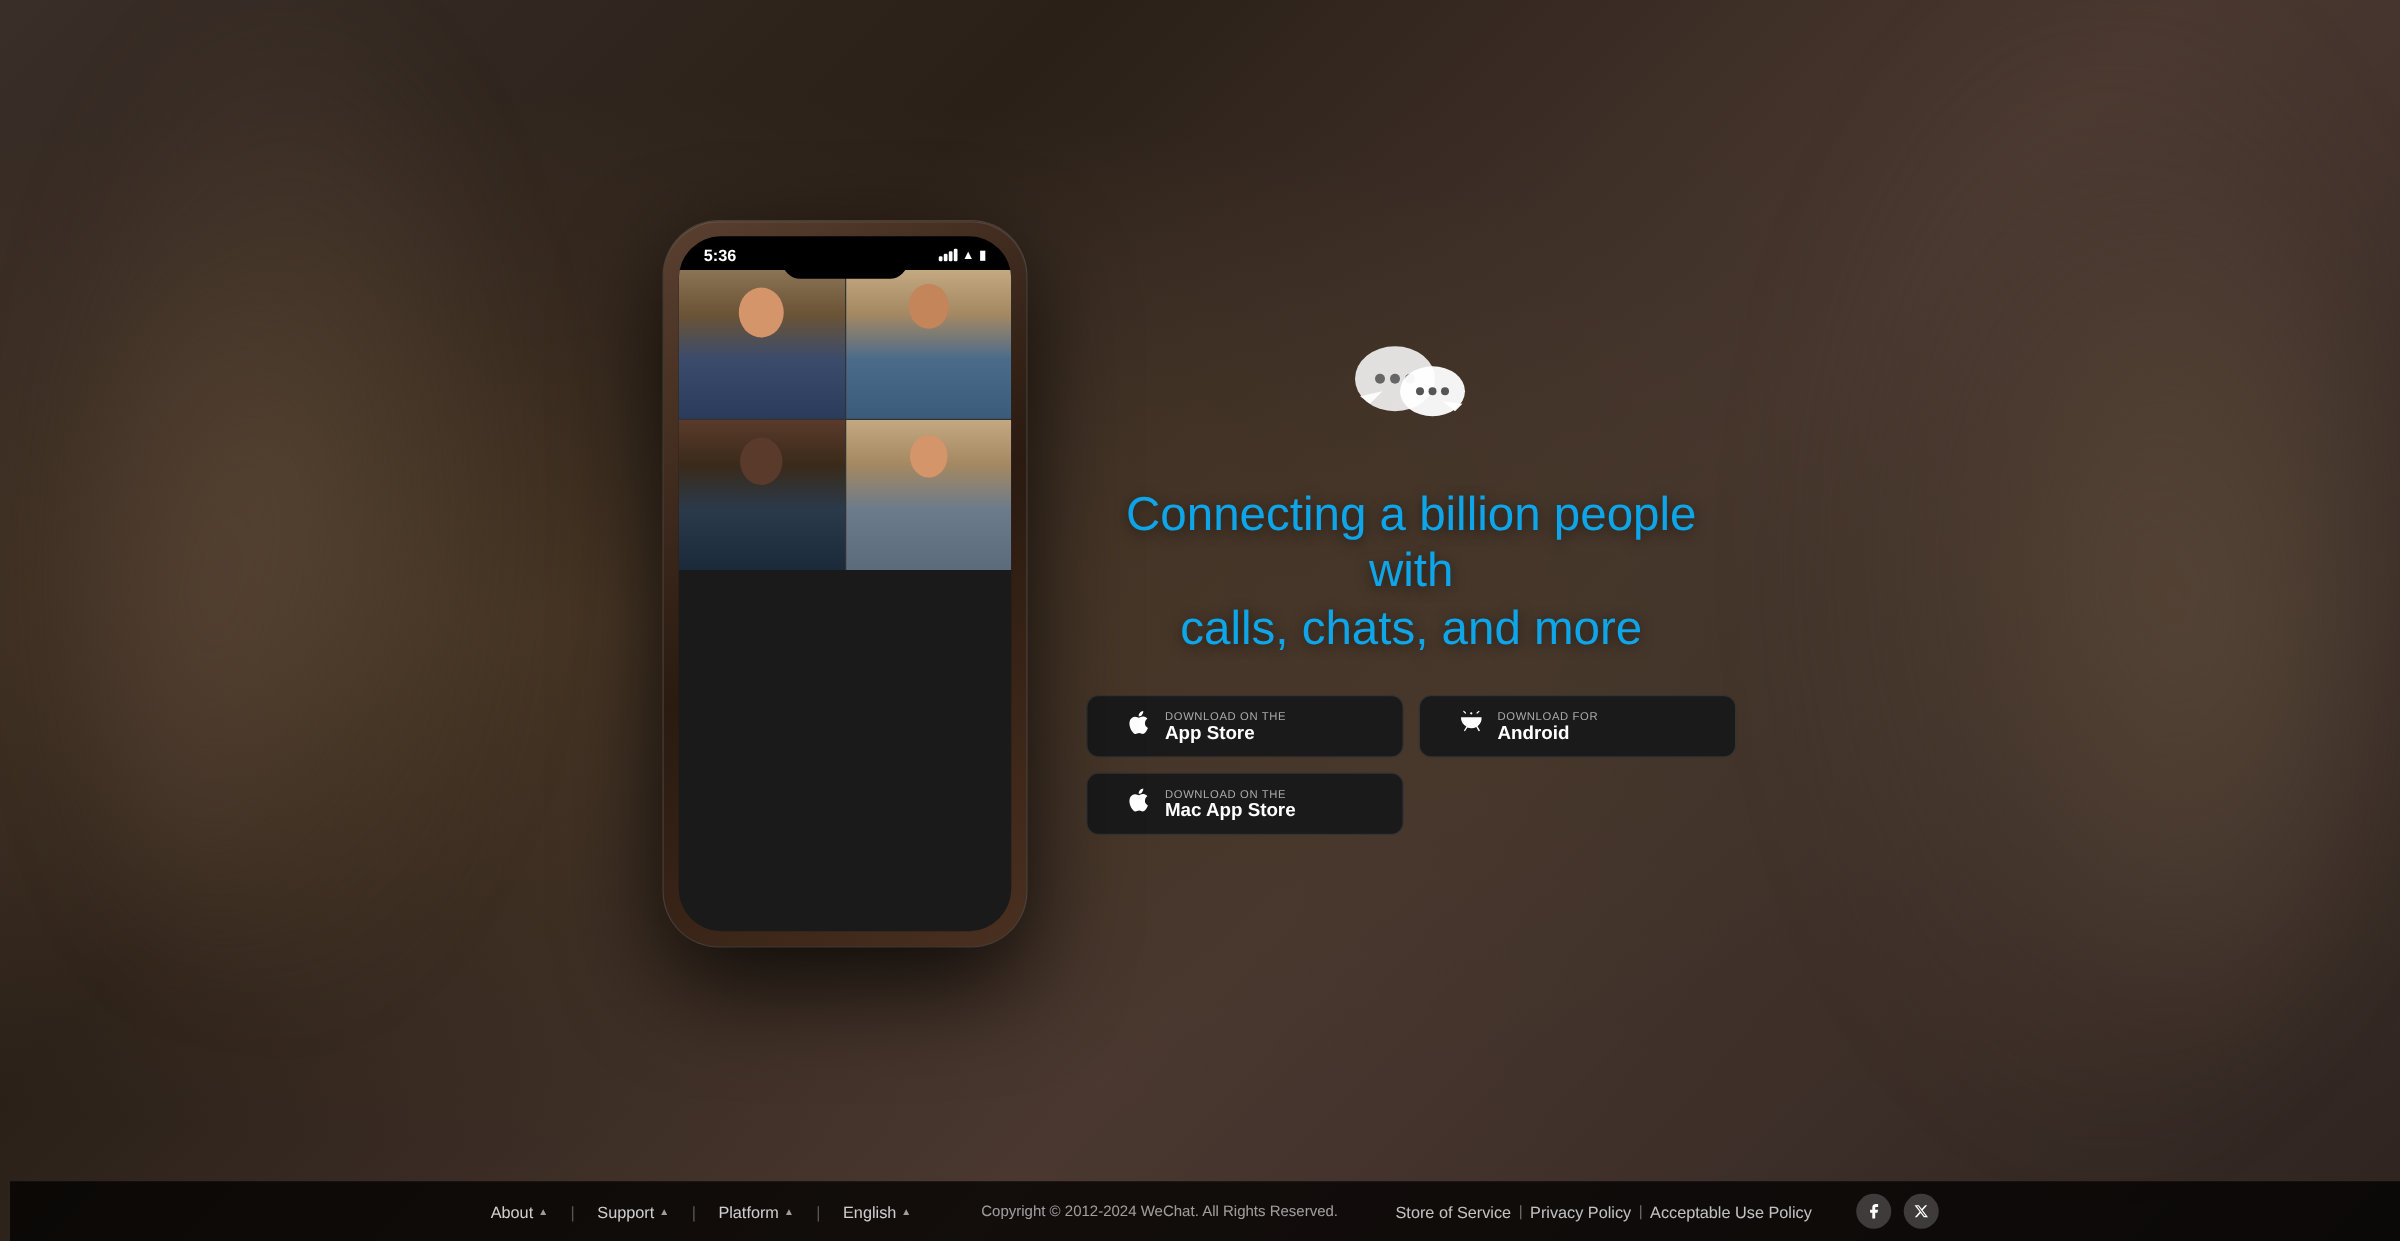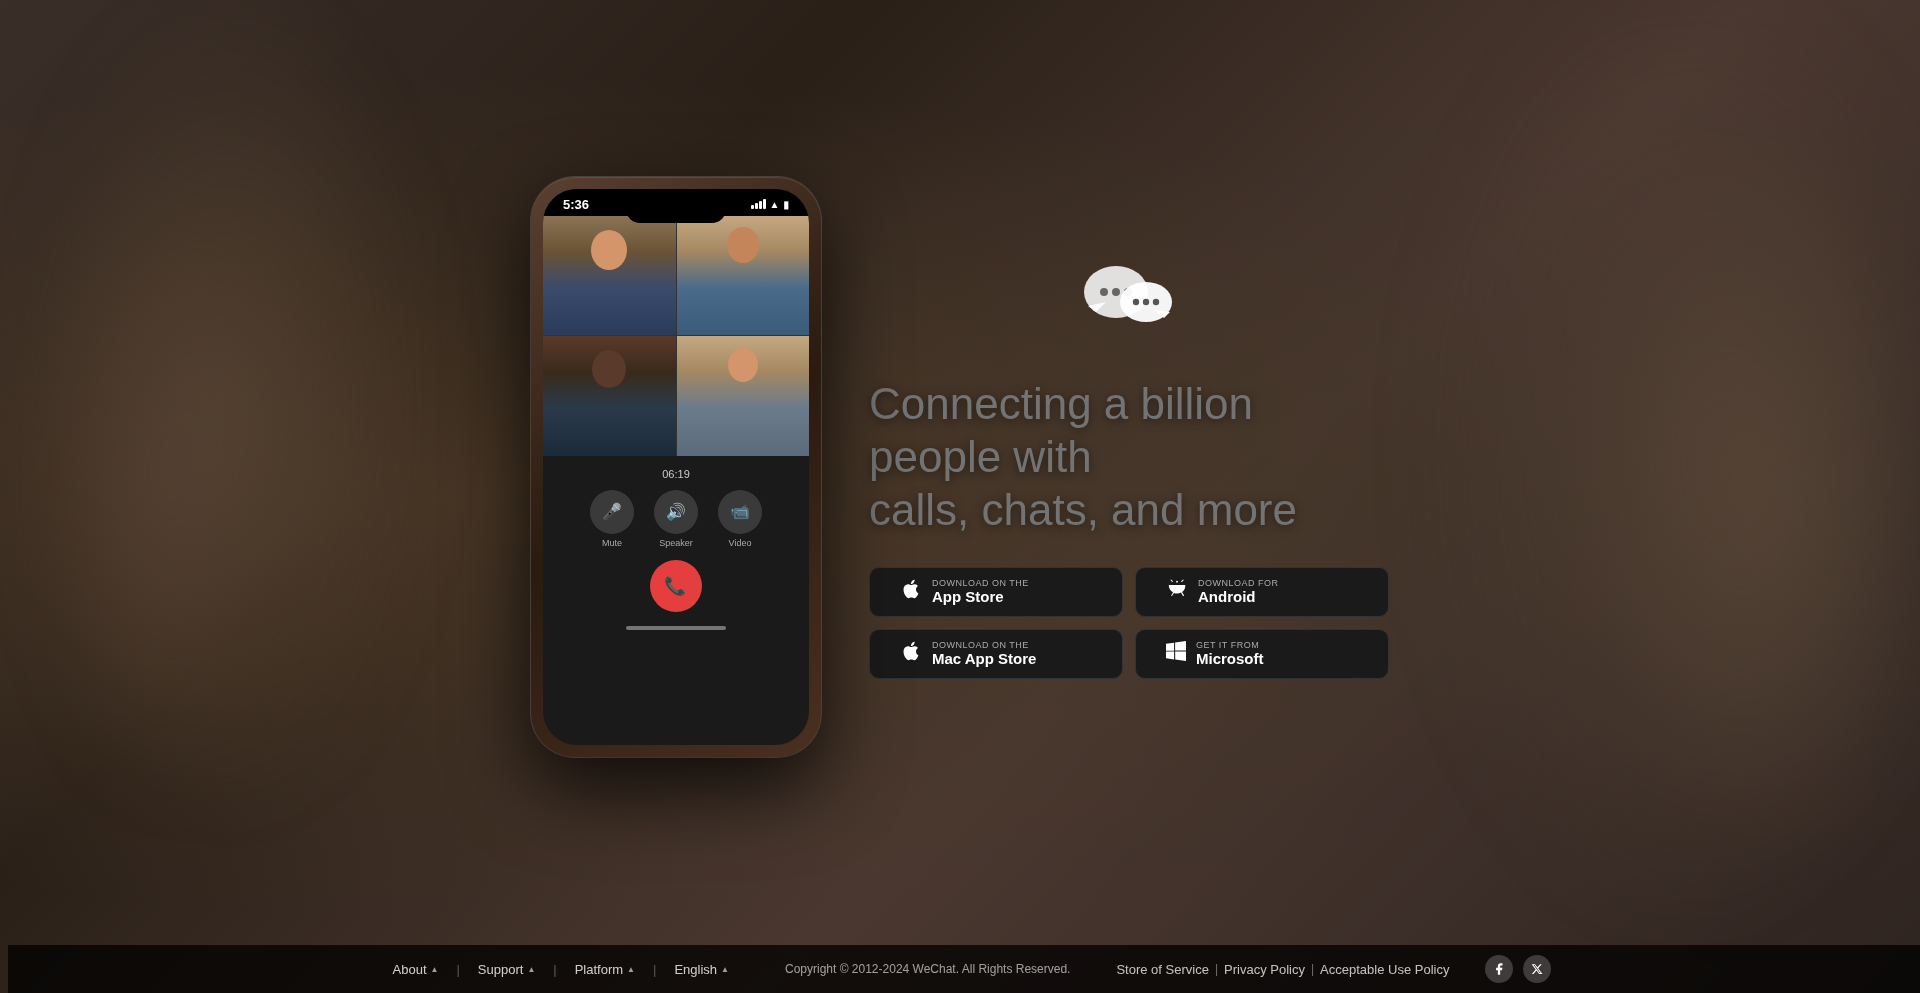--- a/index.html
+++ b/index.html
@@ -249,23 +249,24 @@
     
     .right-content {
       display: flex;
       flex-direction: column;
       align-items: center;
       gap: 30px;
       max-width: 520px;
     }
 
     .tagline {
-      color: #737373;
-      font-size: 44px;
+      color: #0ea5e9;
+      font-size: 38px;
       font-weight: 300;
+      text-align: center;
       line-height: 1.2;
       text-shadow: 0 2px 10px rgba(0,0,0,0.5);
     }
 
     .download-buttons {
       display: grid;
       grid-template-columns: 1fr 1fr;
       gap: 12px;
       width: 100%;
     }
@@ -434,41 +435,20 @@
             <div class="head head-2"></div>
           </div>
           <div class="video-cell video-cell-3 person-3">
             <div class="head head-3"></div>
           </div>
           <div class="video-cell video-cell-4 person-4">
             <div class="head head-4"></div>
           </div>
         </div>
 
-        <div class="call-controls">
-          <div class="call-timer">06:19</div>
-          <div class="control-buttons">
-            <div class="ctrl-btn">
-              <div class="ctrl-circle">🎤</div>
-              <span class="ctrl-label">Mute</span>
-            </div>
-            <div class="ctrl-btn">
-              <div class="ctrl-circle">🔊</div>
-              <span class="ctrl-label">Speaker</span>
-            </div>
-            <div class="ctrl-btn">
-              <div class="ctrl-circle">📹</div>
-              <span class="ctrl-label">Video</span>
-            </div>
-          </div>
-          <div class="end-call-btn">
-            <span>📞</span>
-          </div>
-          <div class="home-indicator"></div>
-        </div>
 
       </div>
     </div>
   </div>
 
   <div class="right-content">
 
     <div class="logo-svg">
       <svg width="110" height="80" viewBox="0 0 110 80">
 
@@ -522,31 +502,20 @@
       <a class="dl-btn">
         <span class="dl-btn-icon"><svg width="22" height="22" viewBox="0 0 24 24" fill="white">
               <path d="M18.71 19.5c-.83 1.24-1.71 2.45-3.05 2.47-1.34.03-1.77-.79-3.29-.79-1.53 0-2 .77-3.27.82-1.31.05-2.3-1.32-3.14-2.53C4.25 17 2.94 12.45 4.7 9.39c.87-1.52 2.43-2.48 4.12-2.51 1.28-.02 2.5.87 3.29.87.78 0 2.26-1.07 3.8-.91.65.03 2.47.26 3.64 1.98-.09.06-2.17 1.28-2.15 3.81.03 3.02 2.65 4.03 2.68 4.04-.03.07-.42 1.44-1.38 2.83M13 3.5c.73-.83 1.94-1.46 2.94-1.5.13 1.17-.34 2.35-1.04 3.19-.69.85-1.83 1.51-2.95 1.42-.15-1.15.41-2.35 1.05-3.11z"></path>
             </svg></span>
         <div class="dl-btn-text">
           <span class="dl-btn-sub">Download on the</span>
           <span class="dl-btn-main">Mac App Store</span>
         </div>
       </a>
 
-      <a class="dl-btn">
-        <span class="dl-btn-icon">
-          <svg width="20" height="20" viewBox="0 0 24 24" fill="white">
-            <path d="M0 3.449L9.75 2.1v9.451H0m10.949-9.602L24 0v11.4H10.949M0 12.6h9.75v9.451L0 20.699M10.949 12.6H24V24l-12.9-1.801"></path>
-          </svg>
-        </span>
-        <div class="dl-btn-text">
-          <span class="dl-btn-sub">Get it from</span>
-          <span class="dl-btn-main">Microsoft</span>
-        </div>
-      </a>
 
     </div>
   </div>
 </div>
 
 <div class="footer">
 
   <nav class="footer-nav">
     <span class="footer-nav-item">
       <span>About</span>

